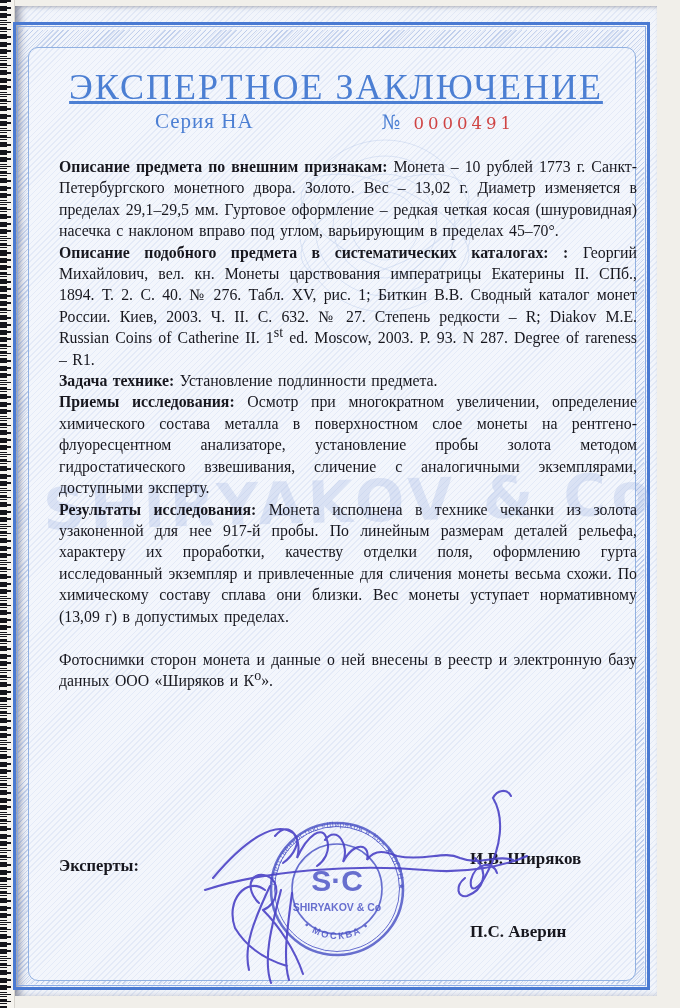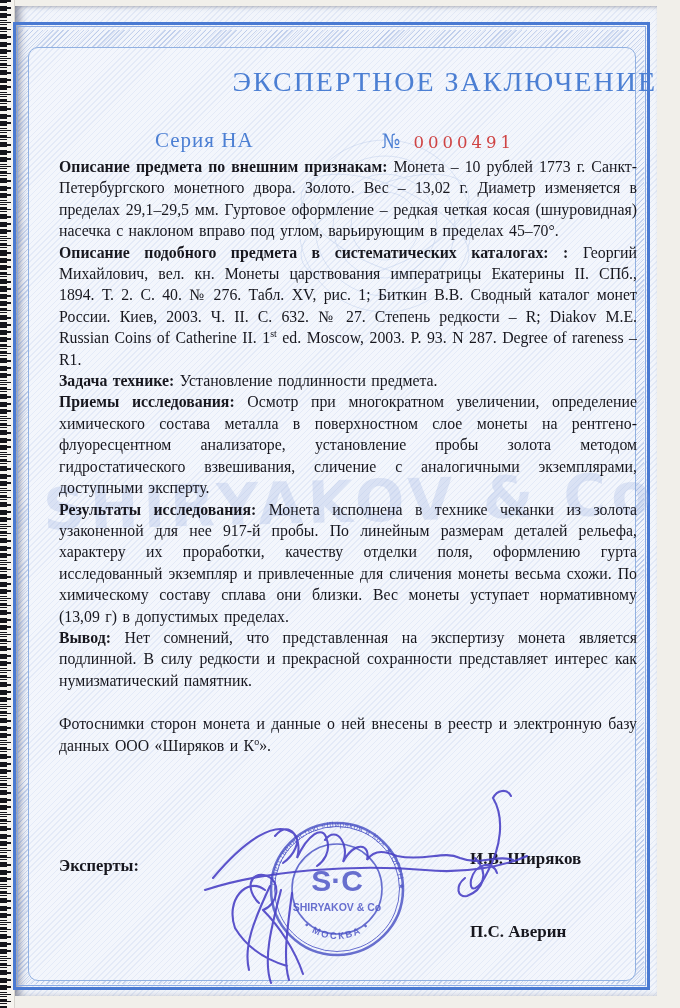--- a/index.html
+++ b/index.html
@@ -38,40 +38,40 @@
     position:absolute;top:24px;left:2px;right:13px;bottom:12px;
     background-image:repeating-linear-gradient(135deg,rgba(102,138,208,.30) 0 1px,transparent 1px 3.6px);
   }
   .content-area{
     position:absolute;top:41px;left:13px;right:21px;bottom:15px;
     border:1px solid #92b1e1;border-radius:10px;
     background-color:#f3f6fc;
     background-image:repeating-linear-gradient(135deg,rgba(120,150,215,.12) 0 1px,transparent 1px 4.2px);
   }
   .title{
-    position:absolute;top:60px;left:0;width:100%;text-align:right;
-    font-size:28px;letter-spacing:2px;color:#4c7fd3;font-weight:400;white-space:nowrap;
+    position:absolute;top:60px;left:0;width:100%;text-align:center;
+    font-size:36px;letter-spacing:2px;color:#4c7fd3;font-weight:400;white-space:nowrap;text-decoration:underline;
   }
   .series-row{
     position:absolute;top:103px;left:44px;width:577px;
-    display:flex;align-items:flex-end;margin-top:19px;
+    display:flex;align-items:flex-end;
   }
   .series-label{font-size:21px;color:#4c7fd3;margin-left:96px;letter-spacing:1px;}
   .number-group{margin-left:128px;display:flex;align-items:baseline;gap:13px;}
   .number-sign{font-size:20px;color:#4c7fd3;font-family:"DejaVu Serif",serif;}
   .serial{font-size:16.5px;color:#cf4343;letter-spacing:4px;font-family:"DejaVu Serif",serif;}
   .bodytext{
     position:absolute;top:150px;left:44px;width:578px;
     font-size:15.8px;line-height:21.4px;color:#17171e;
     text-align:justify;word-spacing:1.5px;
   }
   .para{margin:0;}
   .para.gap{margin-top:22px;}
   .b{font-weight:700;}
-  .bodytext sup{font-size:10px;line-height:0;}
+  .bodytext sup{font-size:14px;line-height:0;}
   .experts-label{position:absolute;left:44px;top:850px;font-size:16.5px;font-weight:700;color:#17171e;}
   .expert-name{position:absolute;left:455px;font-size:17px;font-weight:700;color:#17171e;white-space:nowrap;}
   .expert-name.n1{top:843px;}
   .expert-name.n2{top:916px;}
   .watermark{
     position:absolute;top:462px;left:28px;width:600px;
     font-family:"DejaVu Sans",sans-serif;font-size:58px;font-weight:700;
     letter-spacing:5px;color:rgba(145,170,222,.26);
     transform:rotate(-1.5deg);white-space:nowrap;pointer-events:none;
   }
@@ -111,21 +111,20 @@
   </div>
 
   <div class="watermark">SHIRYAKOV &amp; Co</div>
 
   <div class="bodytext">
       <p class="para"><span class="b">Описание предмета по внешним признакам: </span><span>Монета – 10 рублей 1773 г. Санкт-Петербургского монетного двора. Золото. Вес – 13,02 г. Диаметр изменяется в пределах 29,1–29,5 мм. Гуртовое оформление – редкая четкая косая (шнуровидная) насечка с наклоном вправо под углом, варьирующим в пределах 45–70°.</span></p>
       <p class="para"><span class="b">Описание подобного предмета в систематических каталогах: : </span><span>Георгий Михайлович, вел. кн. Монеты царствования императрицы Екатерины II. СПб., 1894. Т. 2. С. 40. № 276. Табл. XV, рис. 1; Биткин В.В. Сводный каталог монет России. Киев, 2003. Ч. II. С. 632. № 27. Степень редкости – R; Diakov M.E. Russian Coins of Catherine II. 1</span><sup>st</sup><span> ed. Moscow, 2003. P. 93. N 287. Degree of rareness – R1.</span></p>
       <p class="para"><span class="b">Задача технике: </span><span>Установление подлинности предмета.</span></p>
       <p class="para"><span class="b">Приемы исследования: </span><span>Осмотр при многократном увеличении, определение химического состава металла в поверхностном слое монеты на рентгено-флуоресцентном анализаторе, установление пробы золота методом гидростатического взвешивания, сличение с аналогичными экземплярами, доступными эксперту.</span></p>
       <p class="para"><span class="b">Результаты исследования: </span><span>Монета исполнена в технике чеканки из золота узаконенной для нее 917-й пробы. По линейным размерам деталей рельефа, характеру их проработки, качеству отделки поля, оформлению гурта исследованный экземпляр и привлеченные для сличения монеты весьма схожи. По химическому составу сплава они близки. Вес монеты уступает нормативному (13,09 г) в допустимых пределах.</span></p>
-      <p class="para"><span class="b">Вывод: </span><span>Нет сомнений, что представленная на экспертизу монета является подлинной. В силу редкости и прекрасной сохранности представляет интерес как нумизматический памятник.</span></p>
       <p class="para gap"><span>Фотоснимки сторон монета и данные о ней внесены в реестр и электронную базу данных ООО «Ширяков и К</span><sup>о</sup><span>».</span></p>
     </div>
 
   <div class="experts-label">Эксперты:</div>
   <div class="expert-name n1">И.В. Ширяков</div>
   <div class="expert-name n2">П.С. Аверин</div>
 
   <svg class="stamp-svg" viewBox="0 0 144 144">
     <defs>
       <path id="arcTop" d="M 10,72 A 62,62 0 1 1 134,72"></path>

